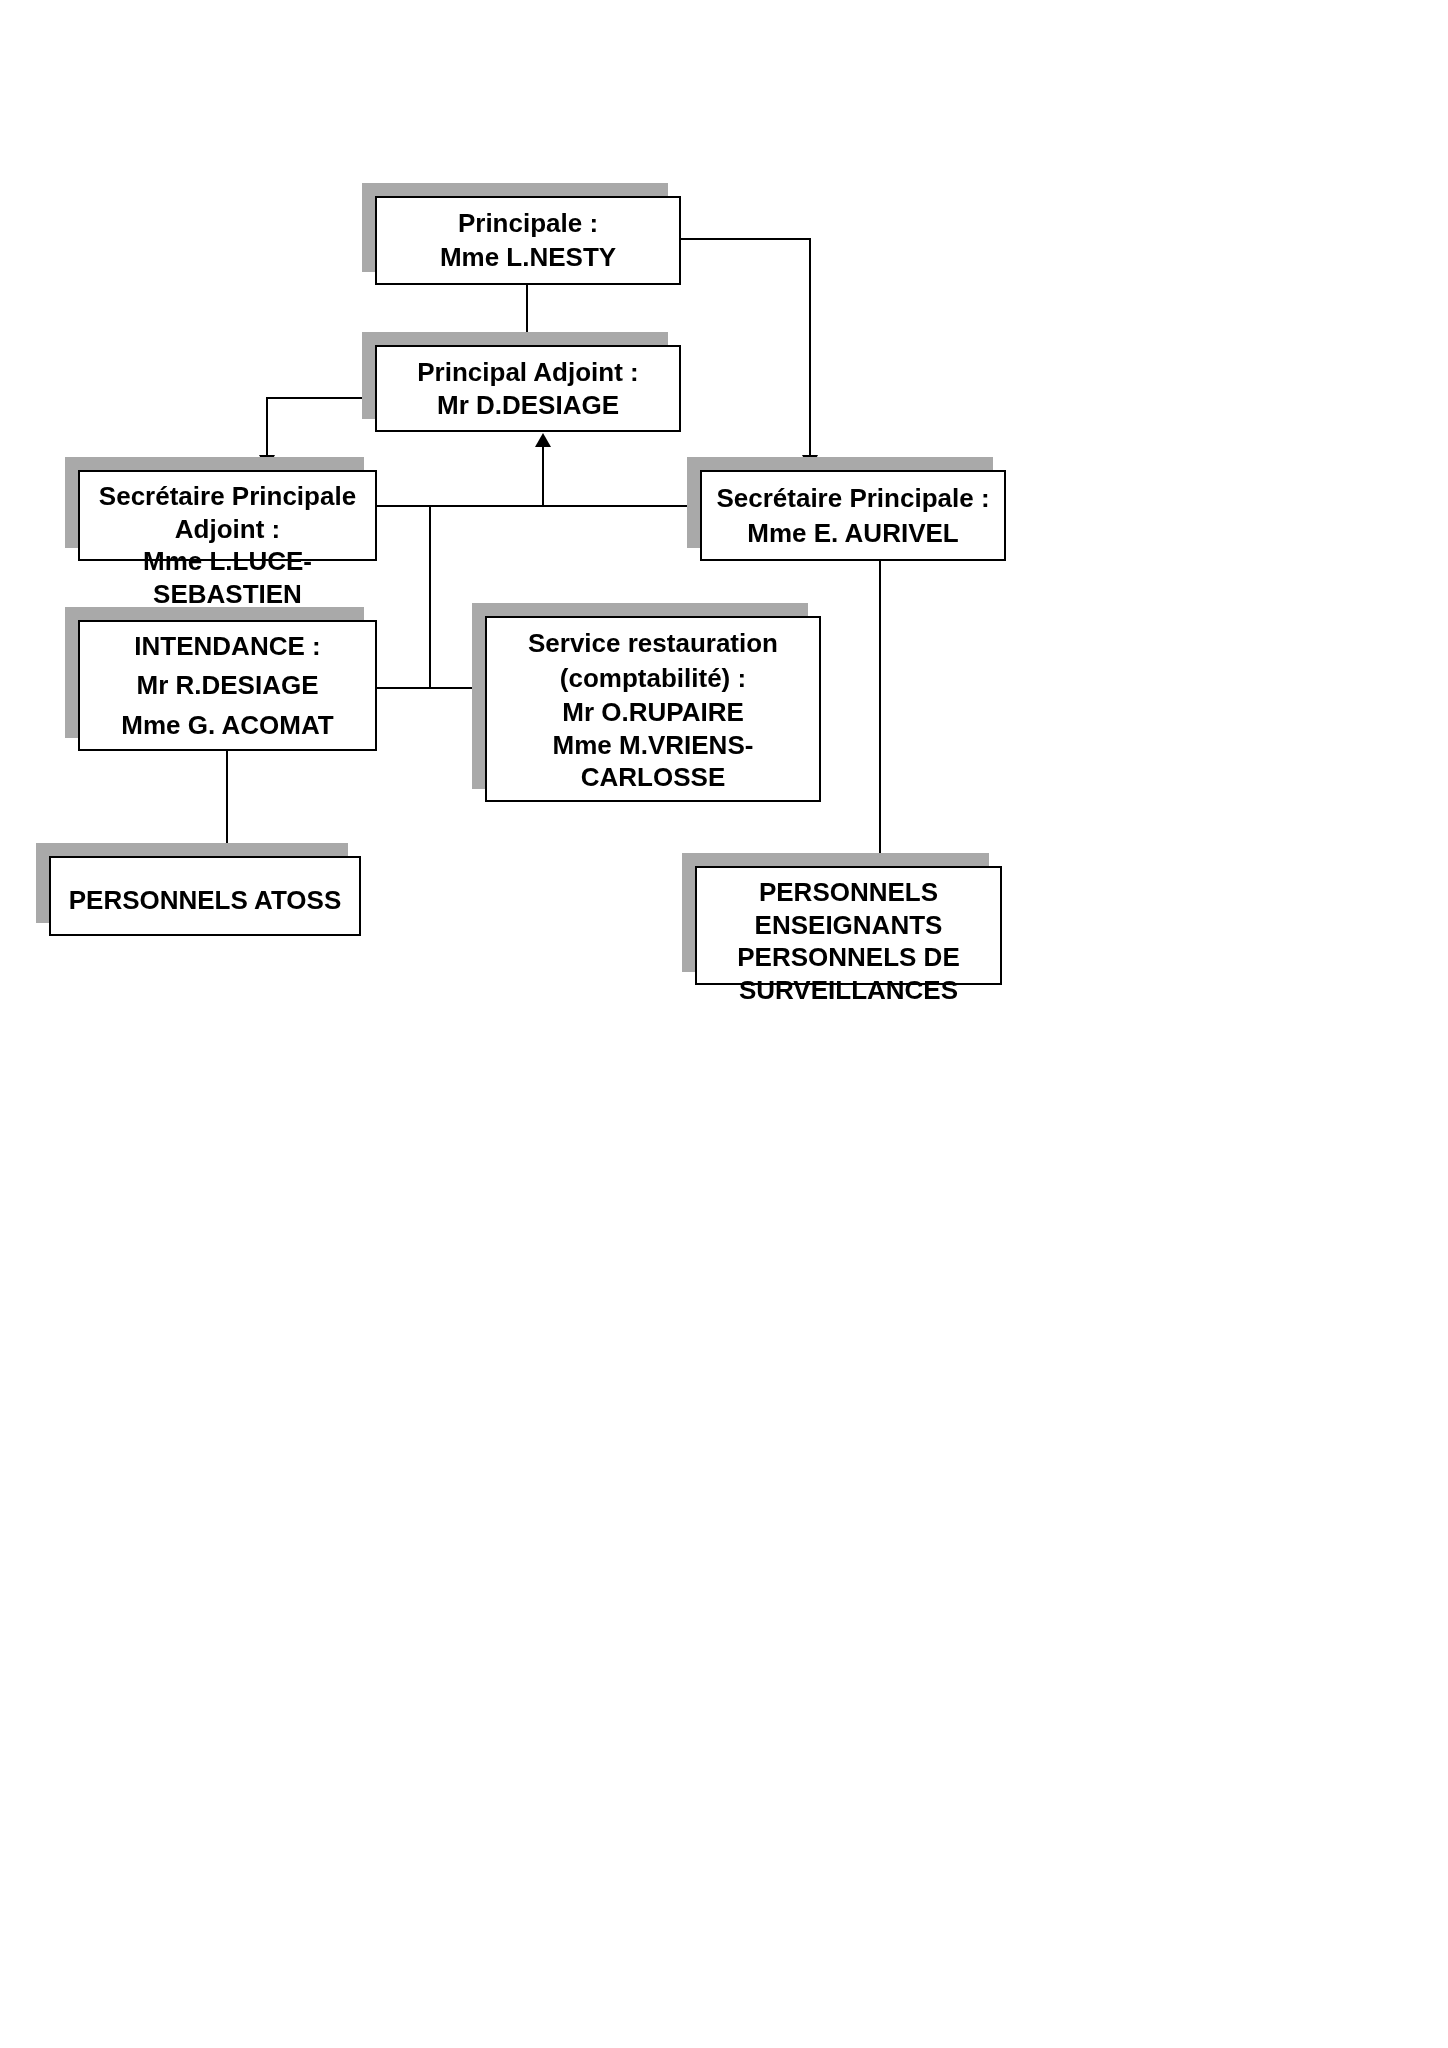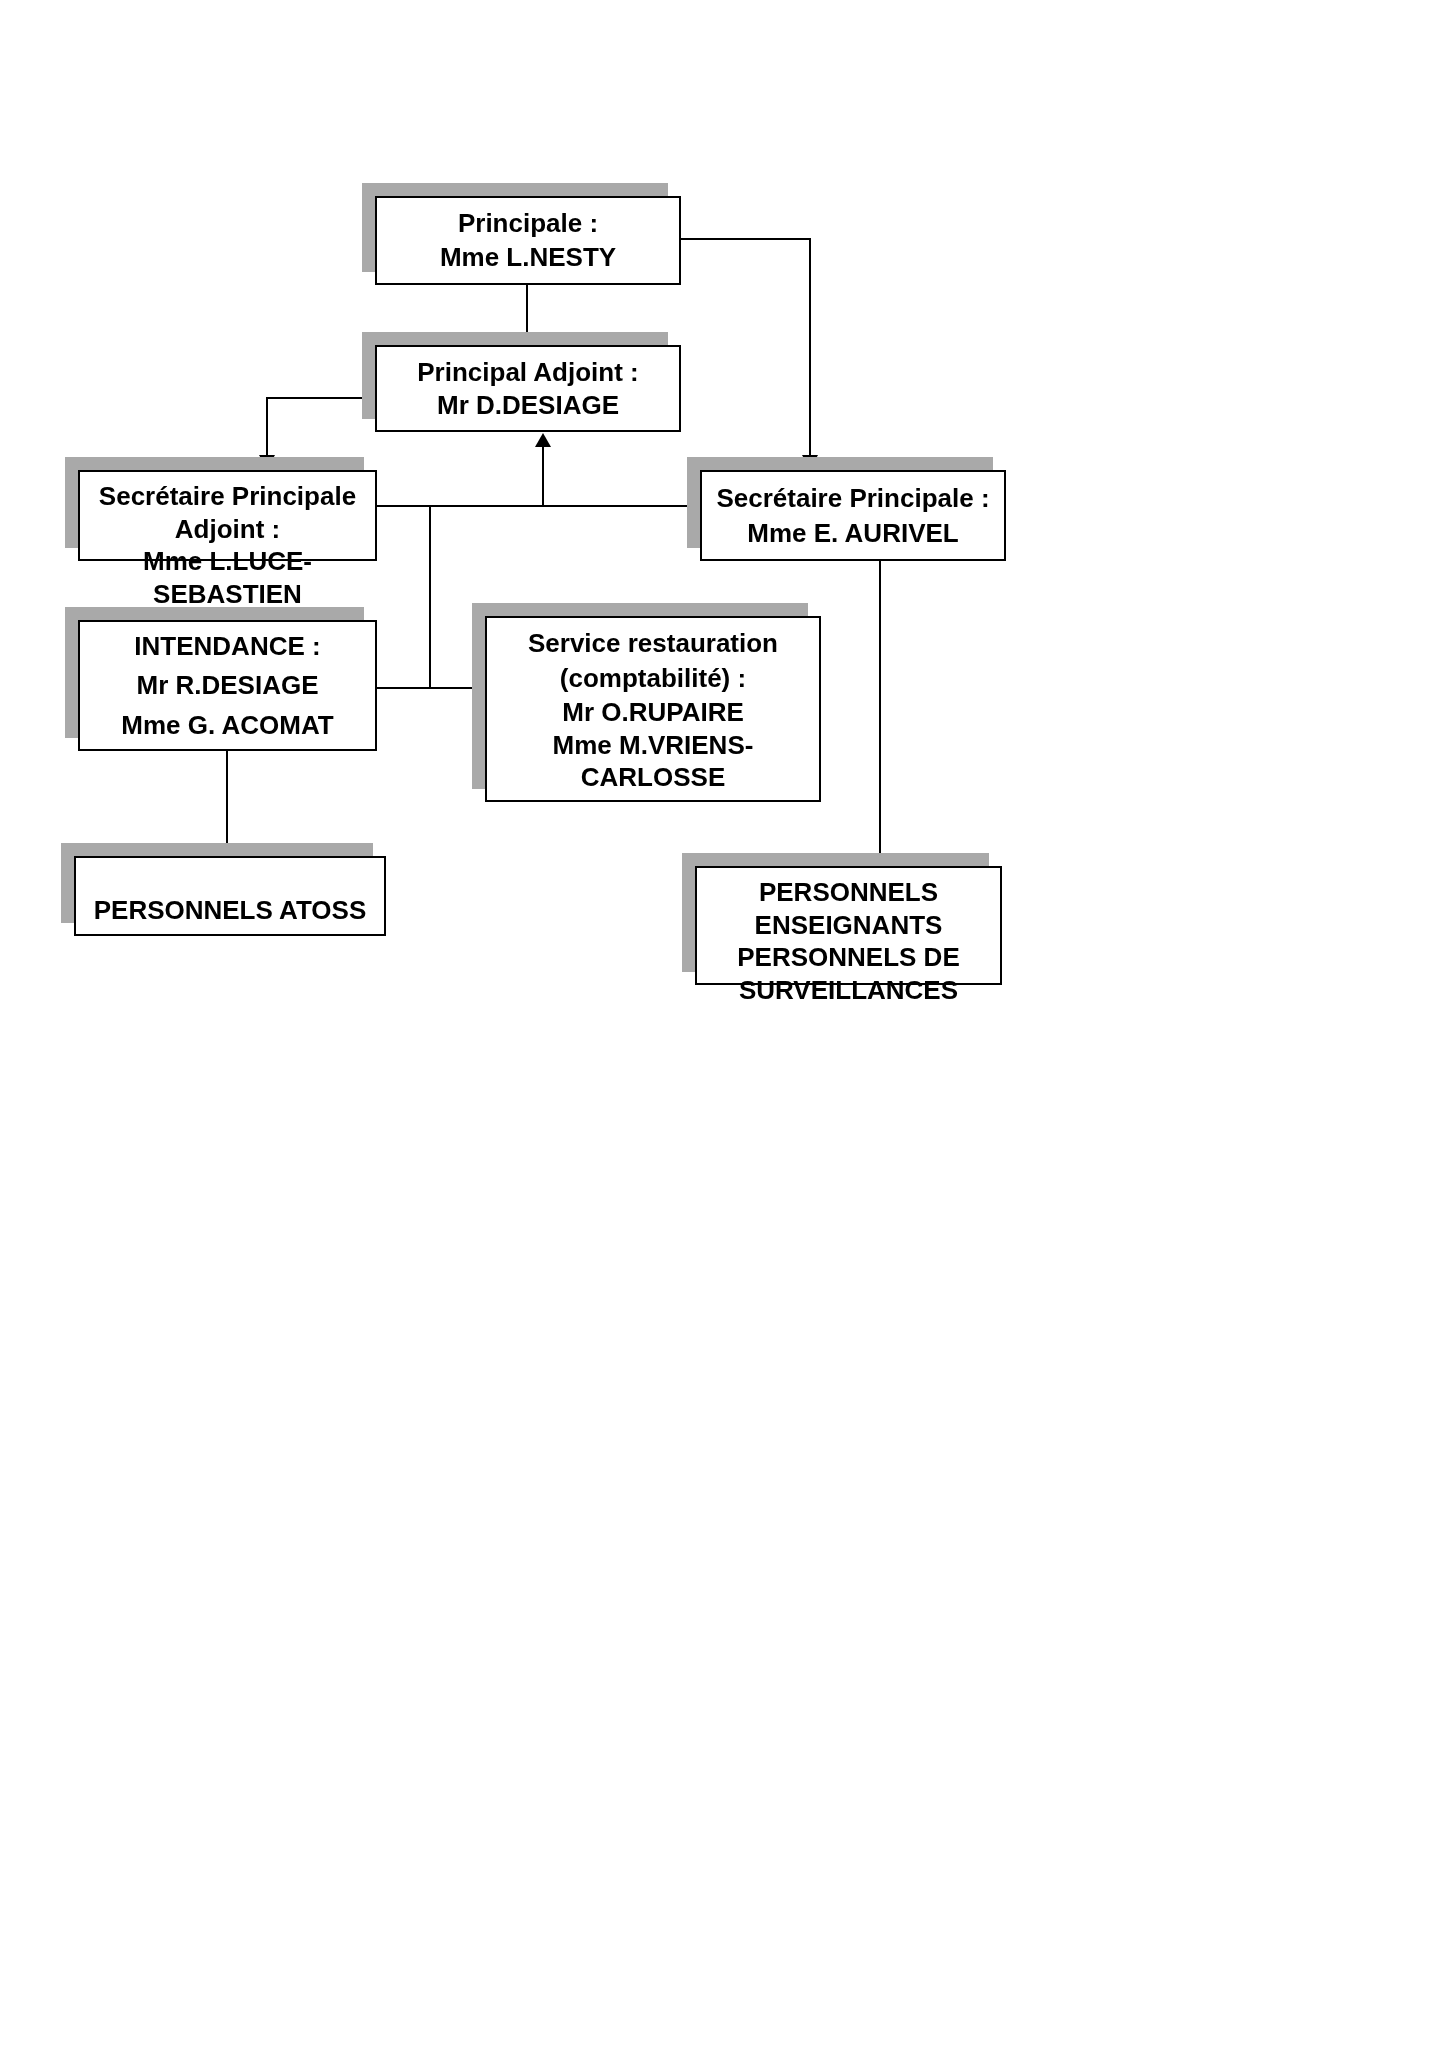--- a/index.html
+++ b/index.html
@@ -47,21 +47,21 @@
     padding: 8px 10px;
   }
   .box .tight { line-height: 1.35; }
 
   #box-principale                    { left: 375px; top: 196px; width: 306px; height: 89px;  }
   #box-principal-adjoint             { left: 375px; top: 345px; width: 306px; height: 87px;  }
   #box-secretaire-principale-adjoint { left: 78px;  top: 470px; width: 299px; height: 91px;  }
   #box-secretaire-principale         { left: 700px; top: 470px; width: 306px; height: 91px;  }
   #box-intendance                    { left: 78px;  top: 620px; width: 299px; height: 131px; justify-content: space-between; }
   #box-service-restauration          { left: 485px; top: 616px; width: 336px; height: 186px; }
-  #box-personnels-atoss              { left: 74px;  top: 856px; width: 312px; height: 80px; justify-content: flex-end; padding-top: 16px; }
+  #box-personnels-atoss              { left: 49px;  top: 856px; width: 312px; height: 80px; justify-content: center; padding-top: 16px; }
   #box-personnels-enseignants        { left: 695px; top: 866px; width: 307px; height: 119px; }
 </style>
 </head>
 <body>
 
 <div class="page">
 
   <svg class="connectors" viewBox="0 0 1448 2048" xmlns="http://www.w3.org/2000/svg">
     <path d="M527,285 L527,345"></path>
     <path d="M681,239 L810,239 L810,457"></path>

